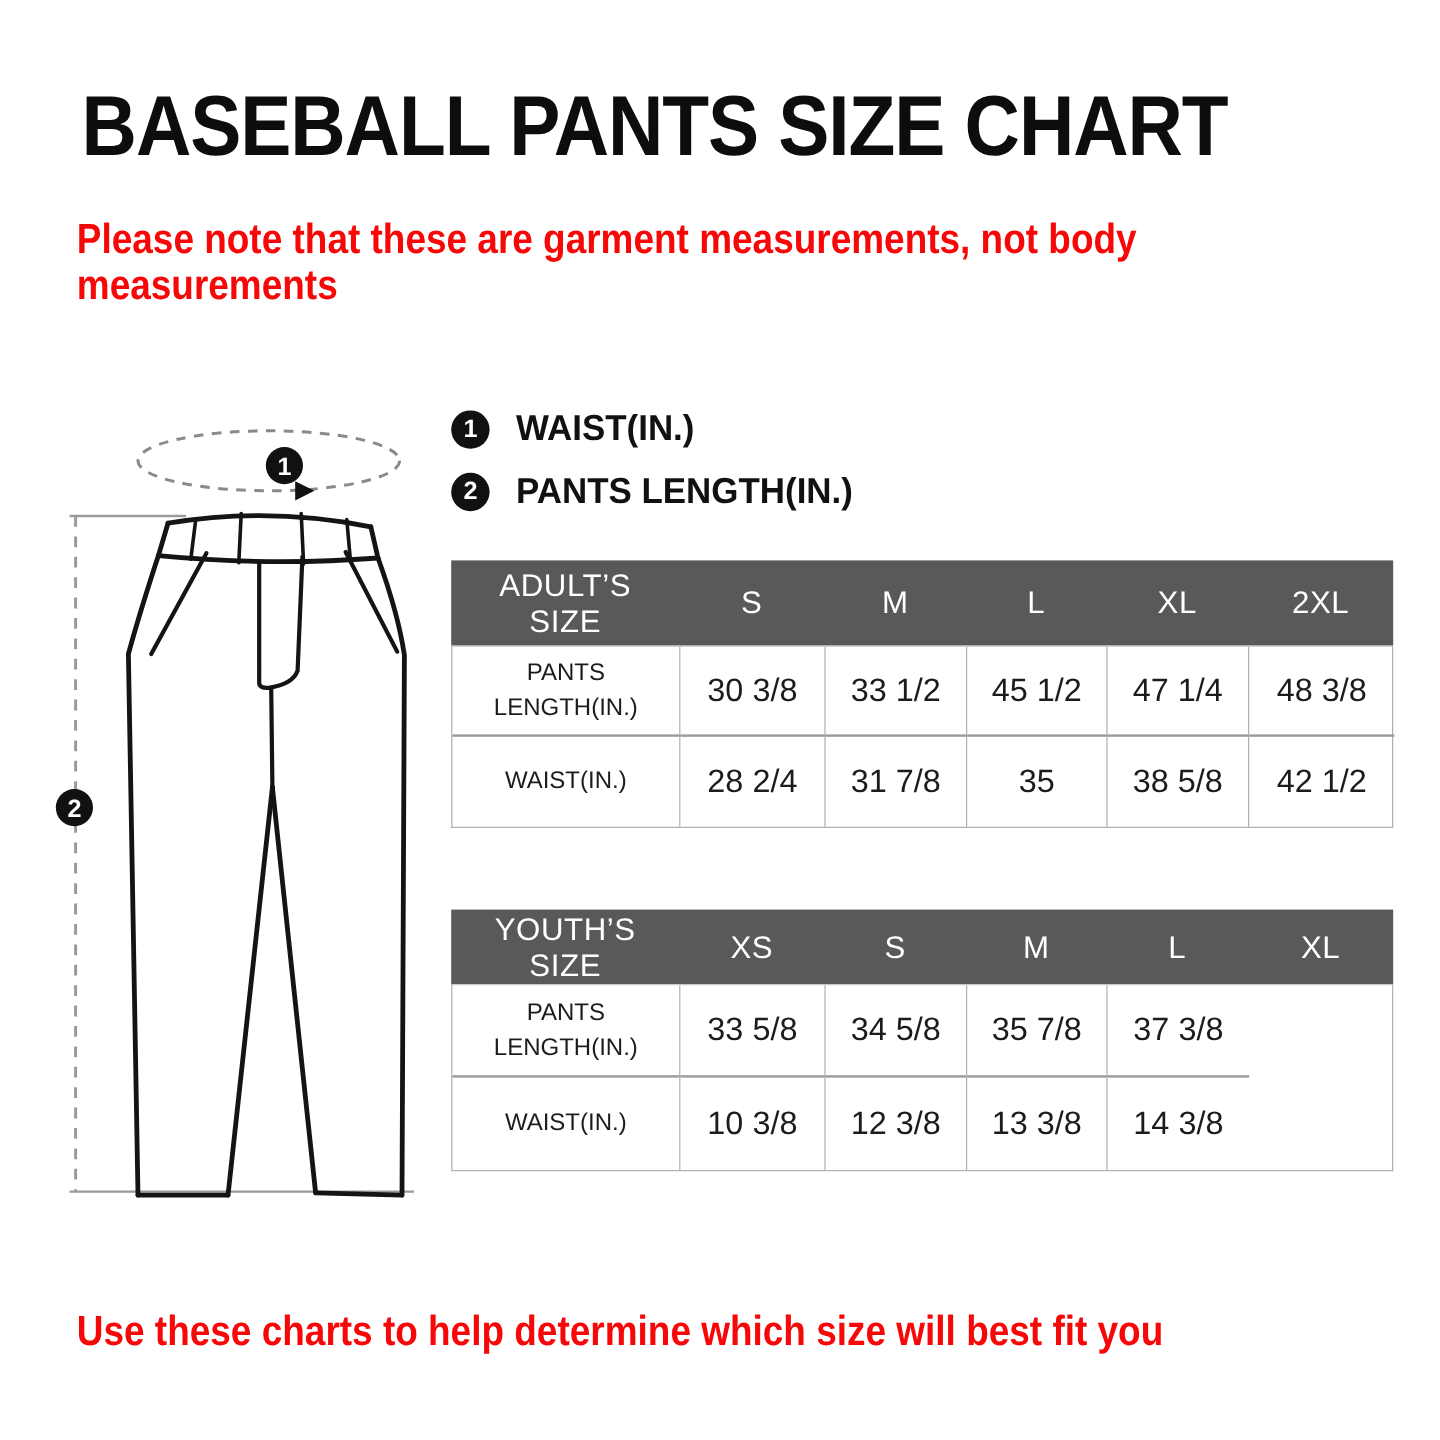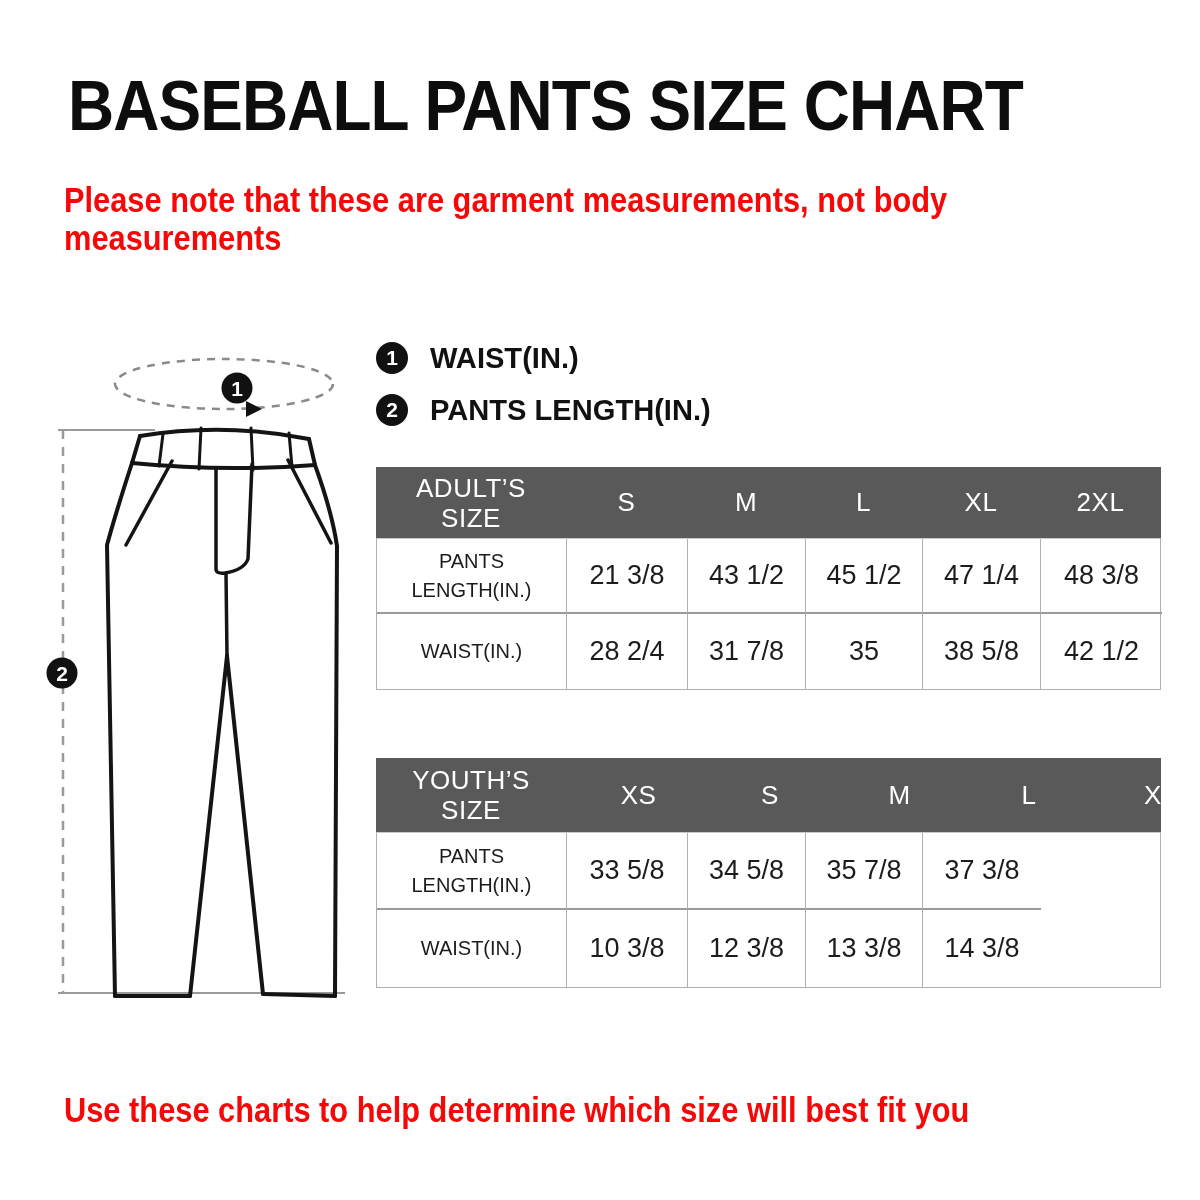--- a/index.html
+++ b/index.html
@@ -28,21 +28,21 @@
                   letter-spacing:0; white-space:nowrap; transform:scaleX(.97);
                   transform-origin:left center; }
 
   
   .size-table { width:785px; }
   #adult-table { left:376px; top:467px; }
   #youth-table { left:376px; top:758px; }
   .thead, .trow { display:grid; grid-template-columns:190px 121px 118px 117px 118px 121px; }
   .thead { background:#595959; color:#fff; }
   #adult-table .thead { height:71px; }
-  #youth-table .thead { height:74px;gap:12px; }
+  #youth-table .thead { height:62px; }
   .tcell { display:flex; flex-direction:column; align-items:center; justify-content:center;
            text-align:center; }
   .thead .tcell { font-size:26px; letter-spacing:.5px; }
   .hlabel div { line-height:30px; }
   .tbody { border:1.5px solid #b0b0b0; border-top:1px solid #c9c9c9; }
   .trow { height:75px; }
   #youth-table .trow { height:77px; }
   .trow .tcell { font-size:27px; color:#1c1c1c; border-right:1.5px solid #b0b0b0; }
   .trow .tcell:last-child { border-right:none; }
   .trow.first .tcell { border-bottom:2px solid #9b9b9b; }
@@ -128,22 +128,22 @@
     <div class="tcell">L</div>
     <div class="tcell">XL</div>
     <div class="tcell">2XL</div>
   </div>
   <div class="tbody">
     <div class="trow first">
       <div class="tcell label">
         <div>PANTS</div>
         <div>LENGTH(IN.)</div>
       </div>
-      <div class="tcell">21 3/8</div>
-      <div class="tcell">43 1/2</div>
+      <div class="tcell">30 3/8</div>
+      <div class="tcell">33 1/2</div>
       <div class="tcell">45 1/2</div>
       <div class="tcell">47 1/4</div>
       <div class="tcell">48 3/8</div>
     </div>
     <div class="trow">
       <div class="tcell label">
         <div>WAIST(IN.)</div>
       </div>
       <div class="tcell">28 2/4</div>
       <div class="tcell">31 7/8</div>

